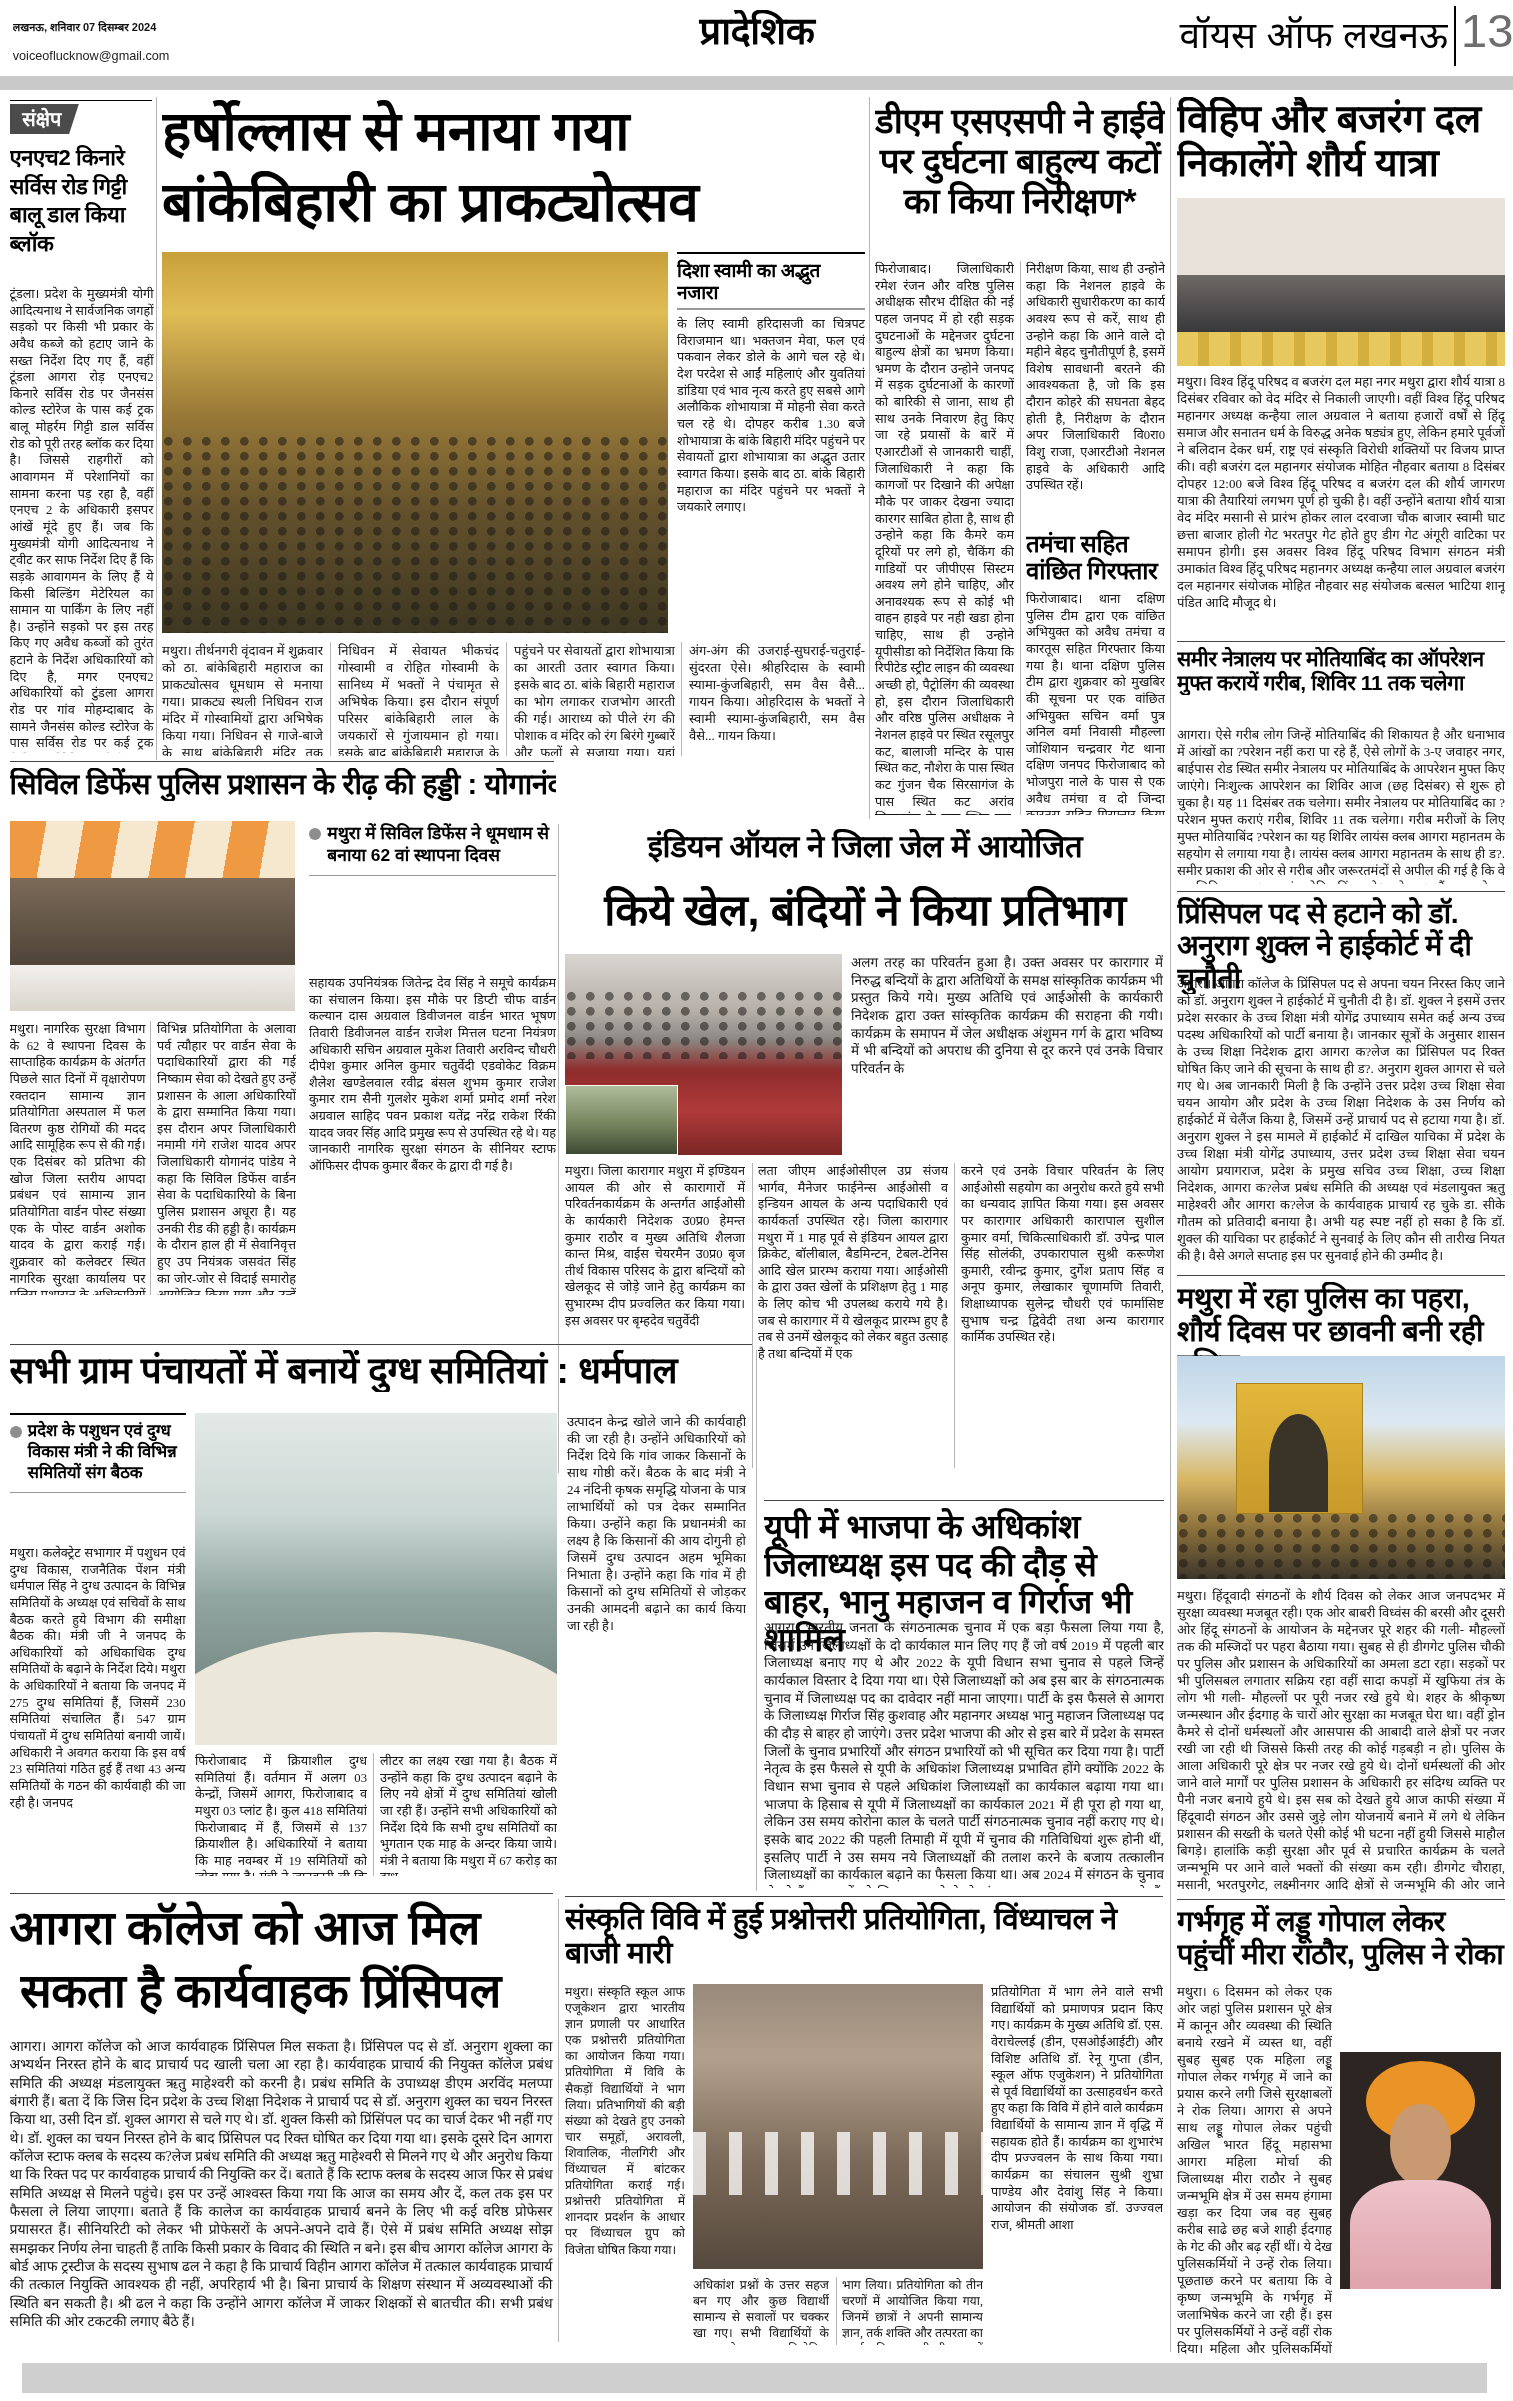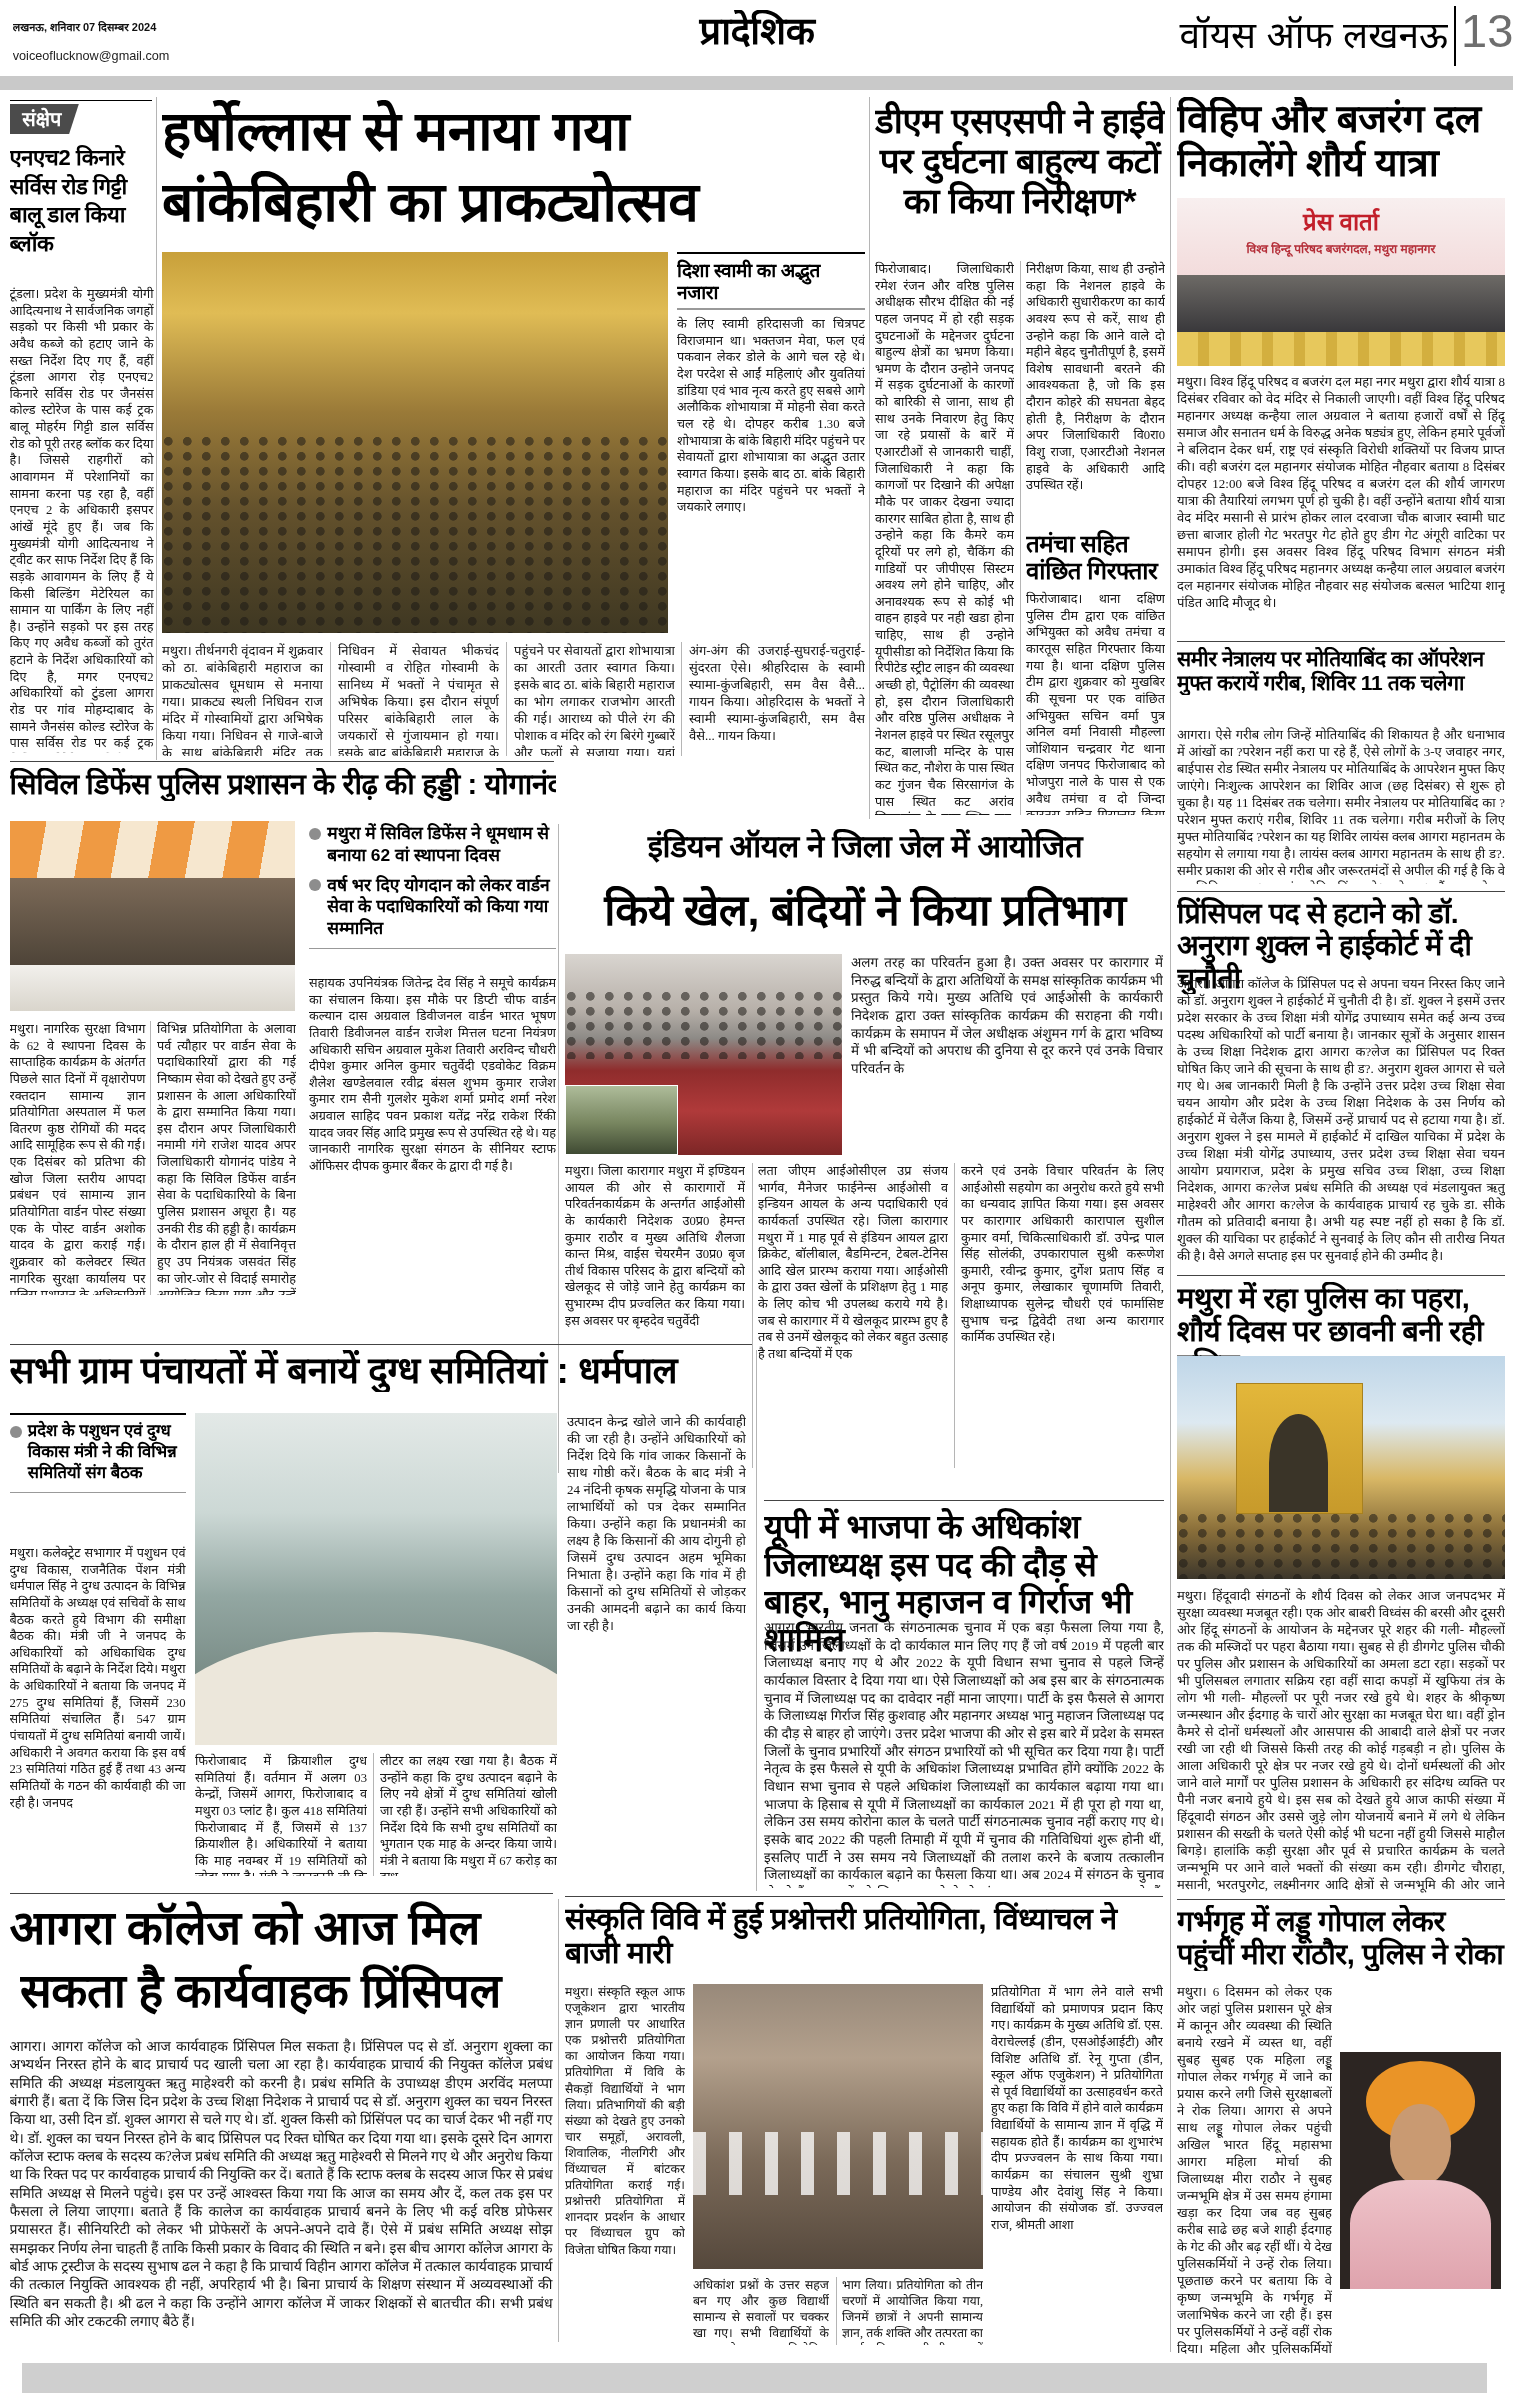--- a/index.html
+++ b/index.html
@@ -117,24 +117,20 @@
     <div class="abs" style="left:1026px;top:261px;width:139px;height:554px;">
       <div class="body-txt" style="font-size:12.7px;height:261px;overflow:hidden;">निरीक्षण किया, साथ ही उन्होने कहा कि नेशनल हाइवे के अधिकारी सुधारीकरण का कार्य अवश्य रूप से करें, साथ ही उन्होने कहा कि आने वाले दो महीने बेहद चुनौतीपूर्ण है, इसमें विशेष सावधानी बरतने की आवश्यकता है, जो कि इस दौरान कोहरे की सघनता बेहद होती है, निरीक्षण के दौरान अपर जिलाधिकारी वि0रा0 विशु राजा, एआरटीओ नेशनल हाइवे के अधिकारी आदि उपस्थित रहें।</div>
       <h3 class="hl" style="font-size:24px;text-align:left;margin:8px 0 6.3px 0;">तमंचा सहित वांछित गिरफ्तार</h3>
       <div class="body-txt" style="font-size:12.7px;height:237px;overflow:hidden;">फिरोजाबाद। थाना दक्षिण पुलिस टीम द्वारा एक वांछित अभियुक्त को अवैध तमंचा व कारतूस सहित गिरफ्तार किया गया है। थाना दक्षिण पुलिस टीम द्वारा शुक्रवार को मुखबिर की सूचना पर एक वांछित अभियुक्त सचिन वर्मा पुत्र अनिल वर्मा निवासी मौहल्ला जोशियान चन्द्रवार गेट थाना दक्षिण जनपद फिरोजाबाद को भोजपुरा नाले के पास से एक अवैध तमंचा व दो जिन्दा कारतूस सहित गिरफ्तार किया गया। पुलिस ने बरामदगी के आधार पर थाना दक्षिण पर आर्म्स एक्ट पंजीकृत कर अग्रिम विधिक कार्यवाही की है।</div>
     </div>
   </section>
 
   <section>
     <h2 class="abs hl" style="left:1177px;top:97px;width:328px;font-size:39px;margin:0;">विहिप और बजरंग दल निकालेंगे शौर्य यात्रा</h2>
     <div class="photo" style="left:1177px;top:198px;width:328px;height:168px;background:#e9e2da;">
-      <div class="ph-press-banner">
-        <div class="press-t1">प्रेस वार्ता</div>
-        <div class="press-t2">विश्व हिन्दू परिषद बजरंगदल, मथुरा महानगर</div>
-      </div>
       <div class="ph-press-people"></div>
       <div class="ph-press-table"></div>
     </div>
     <div class="abs body-txt" style="left:1177px;top:373px;width:328px;height:261px;">मथुरा। विश्व हिंदू परिषद व बजरंग दल महा नगर मथुरा द्वारा शौर्य यात्रा 8 दिसंबर रविवार को वेद मंदिर से निकाली जाएगी। वहीं विश्व हिंदू परिषद महानगर अध्यक्ष कन्हैया लाल अग्रवाल ने बताया हजारों वर्षों से हिंदू समाज और सनातन धर्म के विरुद्ध अनेक षड्यंत्र हुए, लेकिन हमारे पूर्वजों ने बलिदान देकर धर्म, राष्ट्र एवं संस्कृति विरोधी शक्तियों पर विजय प्राप्त की। वही बजरंग दल महानगर संयोजक मोहित नौहवार बताया 8 दिसंबर दोपहर 12:00 बजे विश्व हिंदू परिषद व बजरंग दल की शौर्य जागरण यात्रा की तैयारियां लगभग पूर्ण हो चुकी है। वहीं उन्होंने बताया शौर्य यात्रा वेद मंदिर मसानी से प्रारंभ होकर लाल दरवाजा चौक बाजार स्वामी घाट छत्ता बाजार होली गेट भरतपुर गेट होते हुए डीग गेट अंगूरी वाटिका पर समापन होगी। इस अवसर विश्व हिंदू परिषद विभाग संगठन मंत्री उमाकांत विश्व हिंदू परिषद महानगर अध्यक्ष कन्हैया लाल अग्रवाल बजरंग दल महानगर संयोजक मोहित नौहवार सह संयोजक बत्सल भाटिया शानू पंडित आदि मौजूद थे।</div>
   </section>
 
   <section>
     <div class="abs thin-rule" style="left:1177px;top:641px;width:328px;"></div>
     <h2 class="abs hl" style="left:1177px;top:647px;width:328px;font-size:21px;margin:0;">समीर नेत्रालय पर मोतियाबिंद का ऑपरेशन मुफ्त करायें गरीब, शिविर 11 तक चलेगा</h2>
     <div class="abs body-txt" style="left:1177px;top:726px;width:328px;height:158px;">आगरा। ऐसे गरीब लोग जिन्हें मोतियाबिंद की शिकायत है और धनाभाव में आंखों का ?परेशन नहीं करा पा रहे हैं, ऐसे लोगों के 3-ए जवाहर नगर, बाईपास रोड स्थित समीर नेत्रालय पर मोतियाबिंद के आपरेशन मुफ्त किए जाएंगे। निःशुल्क आपरेशन का शिविर आज (छह दिसंबर) से शुरू हो चुका है। यह 11 दिसंबर तक चलेगा। समीर नेत्रालय पर मोतियाबिंद का ?परेशन मुफ्त कराएं गरीब, शिविर 11 तक चलेगा। गरीब मरीजों के लिए मुफ्त मोतियाबिंद ?परेशन का यह शिविर लायंस क्लब आगरा महानतम के सहयोग से लगाया गया है। लायंस क्लब आगरा महानतम के साथ ही ड?. समीर प्रकाश की ओर से गरीब और जरूरतमंदों से अपील की गई है कि वे इस शिविर का लाभ उठाएं। मोतियाबिंद ?परेशन के साथ लैंस प्रत्यारोपण भी होगा।</div>
@@ -173,24 +169,20 @@
     <h2 class="abs hl" style="left:9.5px;top:768px;width:546px;font-size:29px;margin:0;white-space:nowrap;">सिविल डिफेंस पुलिस प्रशासन के रीढ़ की हड्डी : योगानंद पांडेय</h2>
     <div class="photo" style="left:9.5px;top:821px;width:285px;height:190px;background:#c7b9a5;">
       <div class="ph-civil-tent"></div>
       <div class="ph-civil-crowd"></div>
       <div class="ph-civil-table"></div>
     </div>
     <div class="abs" style="left:309px;top:823px;width:247px;">
       <div class="bullet-row">
         <span class="dot"></span>
         <span class="bullet-txt">मथुरा में सिविल डिफेंस ने धूमधाम से बनाया 62 वां स्थापना दिवस</span>
-      </div>
-      <div class="bullet-row">
-        <span class="dot"></span>
-        <span class="bullet-txt">वर्ष भर दिए योगदान को लेकर वार्डन सेवा के पदाधिकारियों को किया गया सम्मानित</span>
       </div>
       <div class="gray-rule" style="margin:6.3px 0;"></div>
     </div>
     <div class="abs body-txt" style="left:309px;top:975px;width:247px;height:320px;font-size:12.7px;">सहायक उपनियंत्रक जितेन्द्र देव सिंह ने समूचे कार्यक्रम का संचालन किया। इस मौके पर डिप्टी चीफ वार्डन कल्यान दास अग्रवाल डिवीजनल वार्डन भारत भूषण तिवारी डिवीजनल वार्डन राजेश मित्तल घटना नियंत्रण अधिकारी सचिन अग्रवाल मुकेश तिवारी अरविन्द चौधरी दीपेश कुमार अनिल कुमार चतुर्वेदी एडवोकेट विक्रम शैलेश खण्डेलवाल रवीद्र बंसल शुभम कुमार राजेश कुमार राम सैनी गुलशेर मुकेश शर्मा प्रमोद शर्मा नरेश अग्रवाल साहिद पवन प्रकाश यतेंद्र नरेंद्र राकेश रिंकी यादव जवर सिंह आदि प्रमुख रूप से उपस्थित रहे थे। यह जानकारी नागरिक सुरक्षा संगठन के सीनियर स्टाफ ऑफिसर दीपक कुमार बैंकर के द्वारा दी गई है।</div>
     <div class="abs body-txt" style="left:9.5px;top:1021px;width:136px;height:274px;font-size:12.7px;">मथुरा। नागरिक सुरक्षा विभाग के 62 वे स्थापना दिवस के साप्ताहिक कार्यक्रम के अंतर्गत पिछले सात दिनों में वृक्षारोपण रक्तदान सामान्य ज्ञान प्रतियोगिता अस्पताल में फल वितरण कुष्ठ रोगियों की मदद आदि सामूहिक रूप से की गई। एक दिसंबर को प्रतिभा की खोज जिला स्तरीय आपदा प्रबंधन एवं सामान्य ज्ञान प्रतियोगिता वार्डन पोस्ट संख्या एक के पोस्ट वार्डन अशोक यादव के द्वारा कराई गई। शुक्रवार को कलेक्टर स्थित नागरिक सुरक्षा कार्यालय पर पुलिस प्रशासन के अधिकारियों एवं वार्डन सेवा के</div>
     <div class="vsep" style="left:150px;top:1021px;height:274px;"></div>
     <div class="abs body-txt" style="left:157px;top:1021px;width:139px;height:274px;font-size:12.7px;">विभिन्न प्रतियोगिता के अलावा पर्व त्यौहार पर वार्डन सेवा के पदाधिकारियों द्वारा की गई निष्काम सेवा को देखते हुए उन्हें प्रशासन के आला अधिकारियों के द्वारा सम्मानित किया गया। इस दौरान अपर जिलाधिकारी नमामी गंगे राजेश यादव अपर जिलाधिकारी योगानंद पांडेय ने कहा कि सिविल डिफेंस वार्डन सेवा के पदाधिकारियो के बिना पुलिस प्रशासन अधूरा है। यह उनकी रीड की हड्डी है। कार्यक्रम के दौरान हाल ही में सेवानिवृत्त हुए उप नियंत्रक जसवंत सिंह का जोर-जोर से विदाई समारोह आयोजित किया गया और उन्हें स्मृति चिन्ह देकर सम्मानित किया गया।</div>
   </section>
 
   <section>

